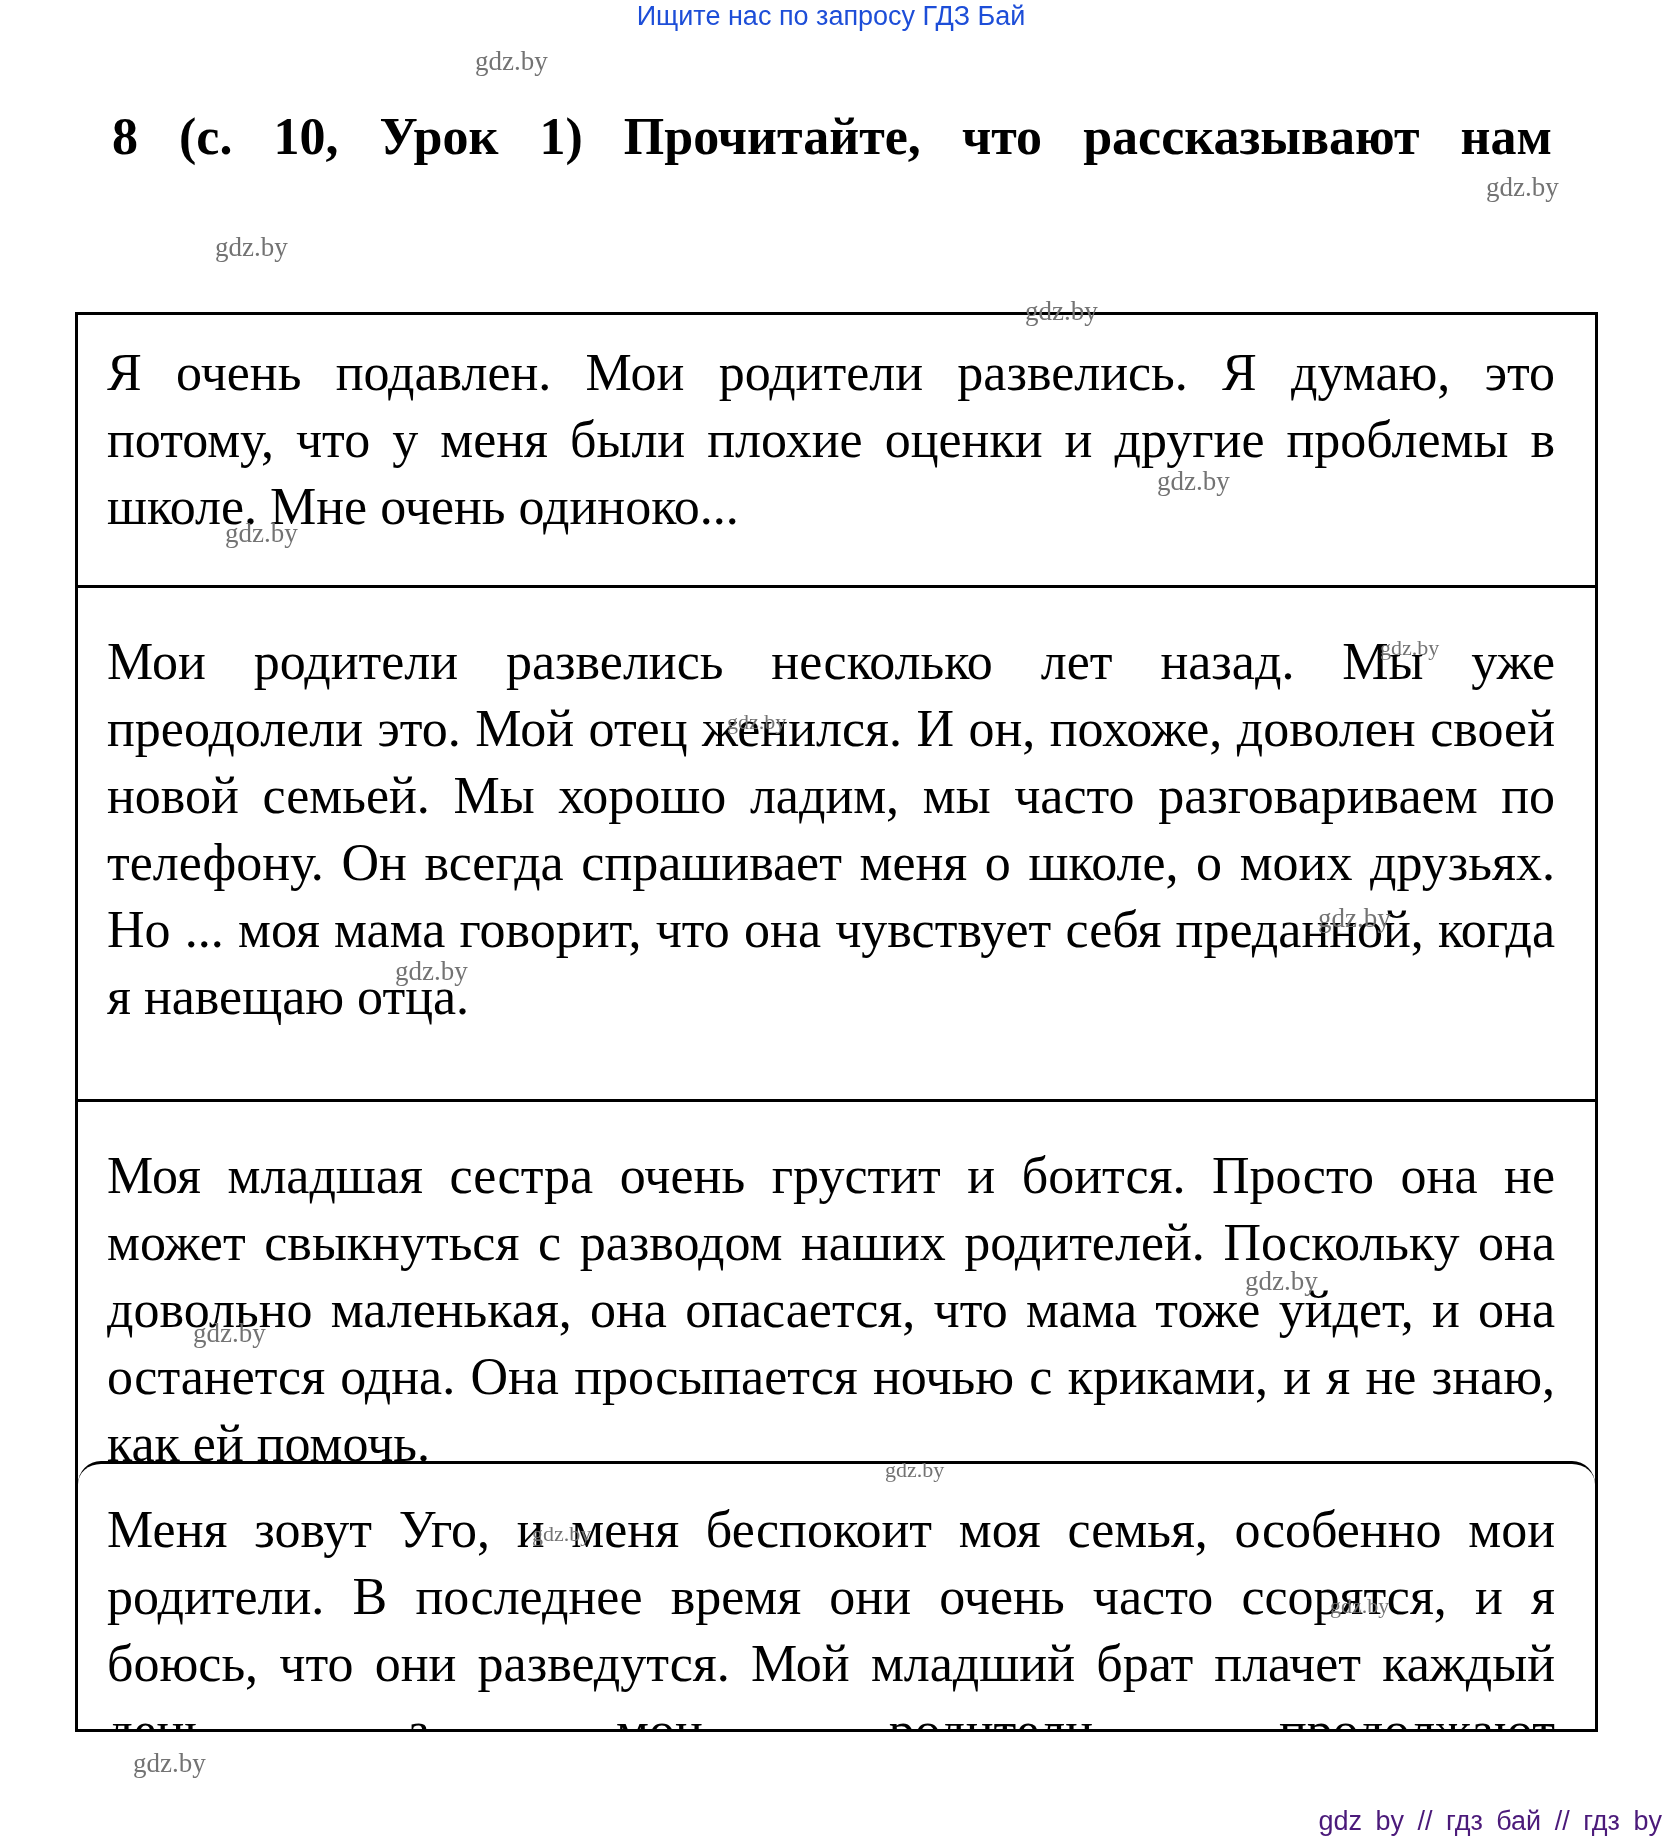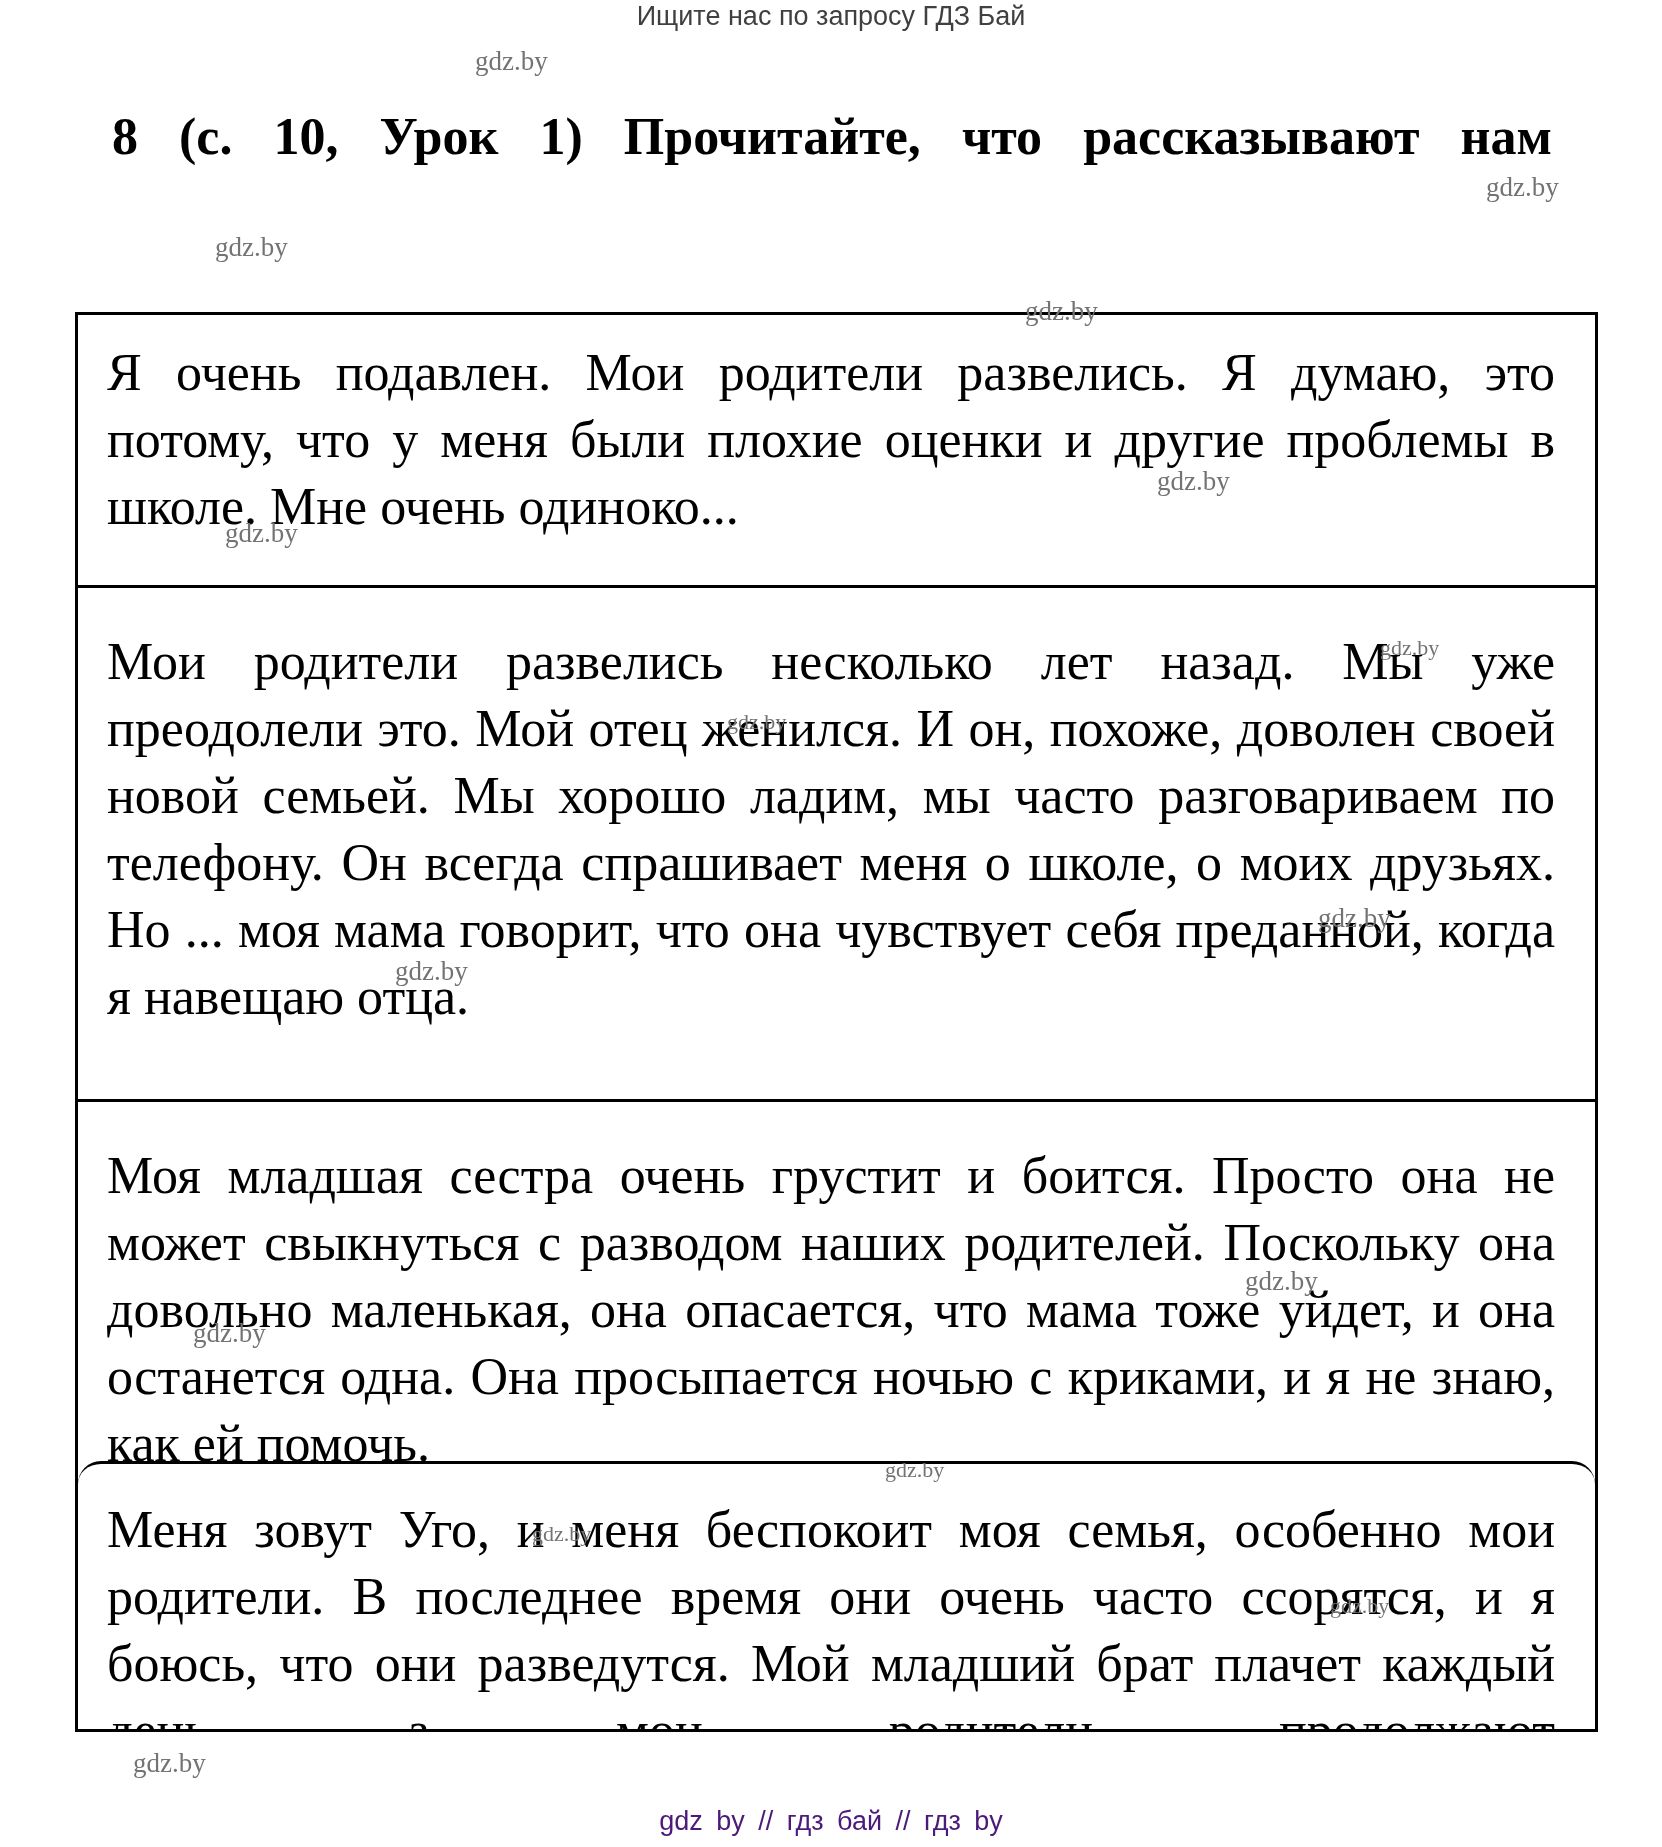--- a/index.html
+++ b/index.html
@@ -1,19 +1,19 @@
 <!DOCTYPE html>
 <html><head>
 <meta charset="utf-8">
 <style>
   html, body { margin: 0; padding: 0; background: #ffffff; }
   body { width: 1662px; height: 1847px; position: relative; overflow: hidden; }
   .top-banner {
     position: absolute; left: 0; width: 1662px; top: 0; text-align: center;
-    font-family: "Liberation Sans", sans-serif; font-size: 27px; color: #404040; line-height: 32px;
+    font-family: "Liberation Sans", sans-serif; font-size: 27px; color: #1d4ed8; line-height: 32px;
   }
   .title {
     position: absolute; left: 100px; width: 1440px; top: 100px;
     font-family: "Liberation Serif", serif; font-weight: bold; font-size: 52px;
     line-height: 74px; color: #000; text-align: justify; text-align-last: left; margin-left: 12px;
   }
   .table {
     position: absolute; left: 75px; top: 312px; width: 1523px; height: 1420px;
     box-sizing: border-box; border: 3px solid #000;
   }
@@ -26,21 +26,21 @@
     font-family: "Liberation Serif", serif; font-size: 52px; line-height: 67px;
     color: #000; text-align: justify; text-align-last: justify; margin: 16px;
   }
   .row-text.last-left { text-align-last: left; }
   .wm {
     position: absolute; font-family: Liberation Serif, serif; font-size: 27px;
     color: #737373; line-height: 30px; white-space: nowrap;
   }
   .wm.small { font-size: 22px; line-height: 24px; }
   .bottom-banner {
-    position: absolute; left: 0; width: 1662px; top: 1805px; text-align: center;
+    position: absolute; left: 0; width: 1662px; top: 1805px; text-align: right;
     font-family: "Liberation Sans", sans-serif; font-size: 27px; color: #4b1a7a; line-height: 32px;
     word-spacing: 6px;
   }
 </style>
 </head>
 <body>
 
 <div class="top-banner">Ищите нас по запросу ГДЗ Бай</div>
 
 <span class="wm" style="left:475px; top:46px;">gdz.by</span>

